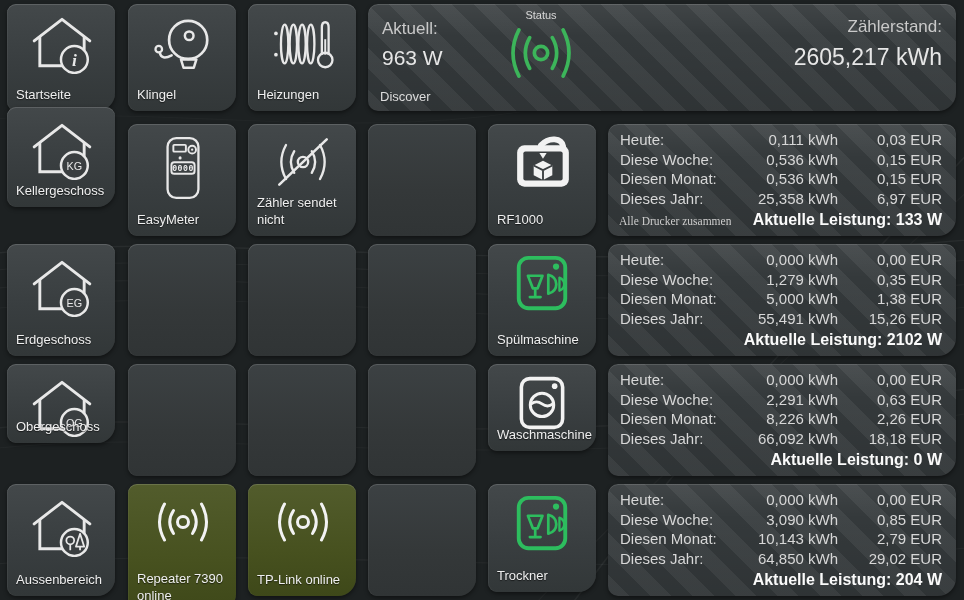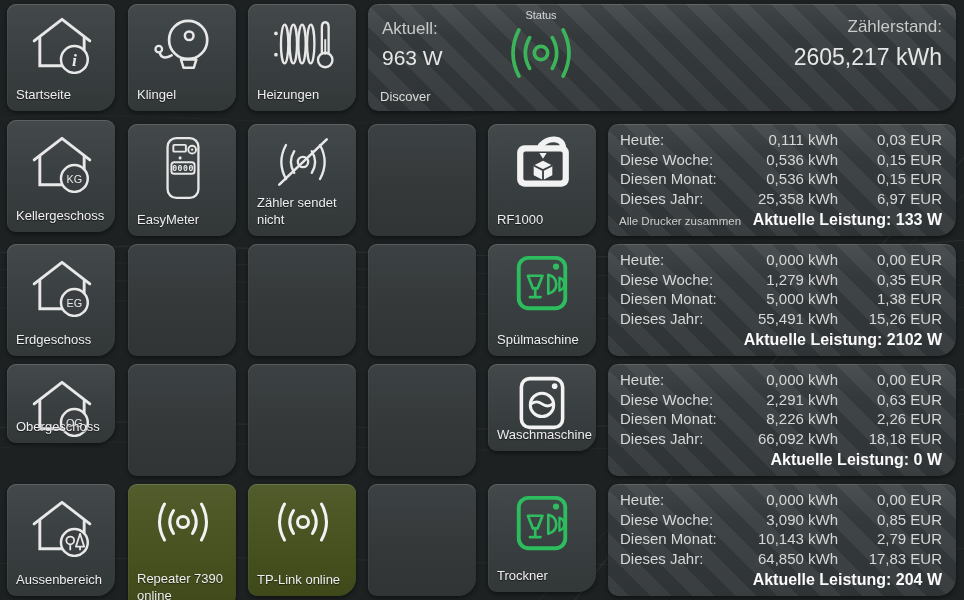--- a/index.html
+++ b/index.html
@@ -49,21 +49,21 @@
   .discover { position:absolute; left:12px; bottom:7px; font-size:13px; color:#dcdcdc; }
   
   .stats { left:608px; width:348px; height:112px; }
   .srows { position:absolute; top:7px; left:12px; right:14px; }
   .srow { display:grid; grid-template-columns:1fr 108px 104px; height:19.5px; font-size:15px; color:#d7d7d7; }
   .srow .sk, .srow .se { text-align:right; }
   .sbottom {
     position:absolute; left:11px; right:14px; bottom:7px;
     display:flex; justify-content:space-between; align-items:baseline; white-space:nowrap;
   }
-  .snote { font-size:11.5px; color:#cdcdcd; overflow:hidden; }
+  .snote { font-size:11.5px; color:#cdcdcd; overflow:hidden;font-family:Liberation Serif, serif; }
   .spower { font-size:16px; font-weight:bold; color:#fafafa; margin-left:auto; }
   svg { display:block; }
   .badge-txt { font-family:"Liberation Sans","DejaVu Sans",sans-serif; font-size:10.5px; fill:#e8e8e8; }
   .badge-i { font-family:"Liberation Serif","DejaVu Serif",serif; font-style:italic; font-weight:bold; font-size:17px; fill:#e8e8e8; }
   .digits { font-family:"Liberation Mono","DejaVu Sans Mono",monospace; font-size:8.5px; font-weight:bold; fill:#f0f0f0; letter-spacing:.5px; }
 </style>
 </head>
 <body>
 
 <svg id="bg-waves" width="964" height="600">
@@ -134,21 +134,21 @@
       </g>
     </svg>
   </div>
   <div class="hdr-right">
     <div class="hdr-label">Zählerstand:</div>
     <div class="hdr-value big">2605,217 kWh</div>
   </div>
   <div class="discover">Discover</div>
 </div>
 
-<div class="tile" style="left:7px;top:120px;height:112px">
+<div class="tile" style="left:7px;top:107px;height:100px">
   <svg class="tile-icon" style="left:22px;top:11px" width="66" height="62" viewBox="0 0 64 58">
     <path d="M5 27 L32 6 L59 27" fill="none" stroke="#e8e8e8" stroke-width="2.8" stroke-linecap="round" stroke-linejoin="round"></path>
     <path d="M10.5 23.5 V51 H53.5 V23.5" fill="none" stroke="#e8e8e8" stroke-width="2.8" stroke-linecap="round"></path>
     <circle cx="44" cy="45" r="13" fill="#3a3e40" stroke="#e8e8e8" stroke-width="2.4"></circle>
     <text x="44" y="49" text-anchor="middle" class="badge-txt">KG</text>
   </svg>
   <div class="tile-label">Kellergeschoss</div>
 </div>
 
 <div class="tile" style="left:128px;top:124px;height:112px">
@@ -405,20 +405,20 @@
         <span class="se">0,85 EUR</span>
       </div>
     <div class="srow">
         <span class="sl">Diesen Monat:</span>
         <span class="sk">10,143 kWh</span>
         <span class="se">2,79 EUR</span>
       </div>
     <div class="srow">
         <span class="sl">Dieses Jahr:</span>
         <span class="sk">64,850 kWh</span>
-        <span class="se">17,83 EUR</span>
+        <span class="se">29,02 EUR</span>
       </div>
   </div>
   <div class="sbottom">
     <span class="snote"></span>
     <span class="spower">Aktuelle Leistung: 204 W</span>
   </div>
 </div>
 
 </body></html>

